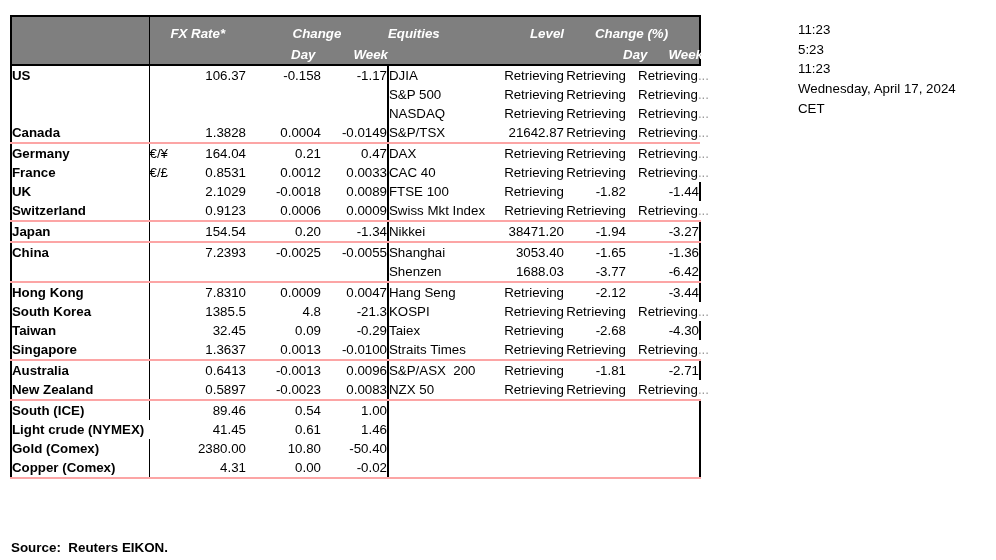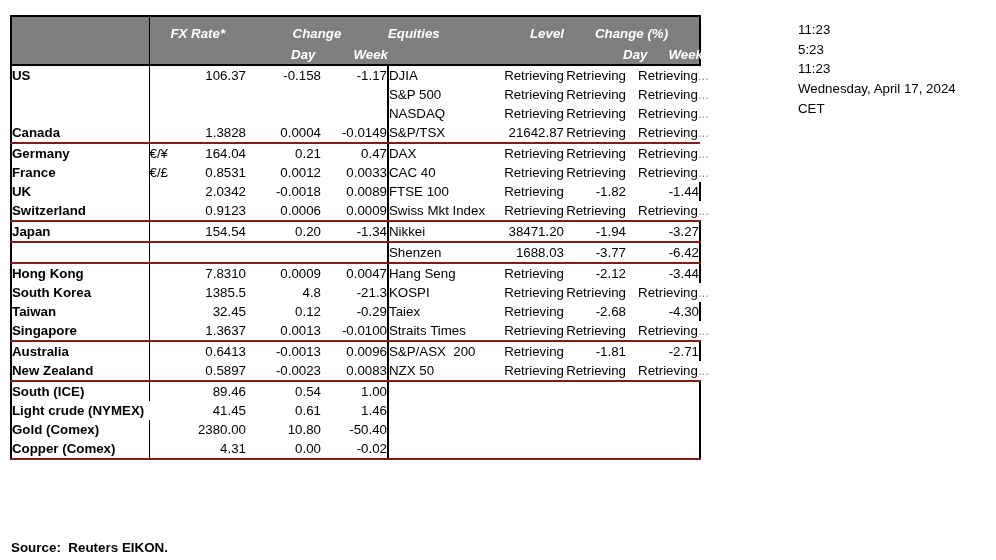--- a/index.html
+++ b/index.html
@@ -39,21 +39,21 @@
   .eqdw{text-align:right;padding-right:0;}
   .eqdw .dy{display:inline-block;}
   .eqdw .wk{display:inline-block;margin-left:21px;margin-right:-4px;}
 
   
   .clock{position:absolute;left:798px;top:20px;font-size:13.3px;line-height:19.7px;}
 
   
   .footer{position:absolute;left:11px;top:500px;font-size:13.4px;font-weight:bold;line-height:19.2px;white-space:pre;}
 </style>
-<style>tbody tr.sep td{border-bottom:2px solid #7f1d1d;}</style></head>
+<style>tbody tr.sep td{border-bottom:2px solid #fca5a5;}</style></head>
 <body>
 
 <div class="screen">
 
   <table class="tbl">
     <colgroup>
       <col style="width:138px">
         <col style="width:37px">
         <col style="width:60px">
         <col style="width:75px">
@@ -144,21 +144,21 @@
           <td class="num">0.0012</td>
           <td class="num mid">0.0033</td>
           <td class="eqname">CAC 40</td>
           <td class="right">Retrieving</td>
           <td class="right">Retrieving</td>
           <td class="right"><span class="spill">Retrieving<span class="dots">...</span></span></td>
         </tr>
         <tr>
           <td class="name vline">UK</td>
           <td class="pair"></td>
-          <td class="num">2.0342</td>
+          <td class="num">2.1029</td>
           <td class="num">-0.0018</td>
           <td class="num mid">0.0089</td>
           <td class="eqname">FTSE 100</td>
           <td class="right">Retrieving</td>
           <td class="right">-1.82</td>
           <td class="right rb2">-1.44</td>
         </tr>
         <tr class="sep">
           <td class="name vline">Switzerland</td>
           <td class="pair"></td>
@@ -174,20 +174,31 @@
           <td class="name vline">Japan</td>
           <td class="pair"></td>
           <td class="num">154.54</td>
           <td class="num">0.20</td>
           <td class="num mid">-1.34</td>
           <td class="eqname">Nikkei</td>
           <td class="right">38471.20</td>
           <td class="right">-1.94</td>
           <td class="right rb2">-3.27</td>
         </tr>
+        <tr>
+          <td class="name vline">China</td>
+          <td class="pair"></td>
+          <td class="num">7.2393</td>
+          <td class="num">-0.0025</td>
+          <td class="num mid">-0.0055</td>
+          <td class="eqname">Shanghai</td>
+          <td class="right">3053.40</td>
+          <td class="right">-1.65</td>
+          <td class="right rb2">-1.36</td>
+        </tr>
         <tr class="sep">
           <td class="name vline"></td>
           <td class="pair"></td>
           <td class="num"></td>
           <td class="num"></td>
           <td class="num mid"></td>
           <td class="eqname">Shenzen</td>
           <td class="right">1688.03</td>
           <td class="right">-3.77</td>
           <td class="right rb2">-6.42</td>
@@ -211,21 +222,21 @@
           <td class="num mid">-21.3</td>
           <td class="eqname">KOSPI</td>
           <td class="right">Retrieving</td>
           <td class="right">Retrieving</td>
           <td class="right"><span class="spill">Retrieving<span class="dots">...</span></span></td>
         </tr>
         <tr>
           <td class="name vline">Taiwan</td>
           <td class="pair"></td>
           <td class="num">32.45</td>
-          <td class="num">0.12</td>
+          <td class="num">0.09</td>
           <td class="num mid">-0.29</td>
           <td class="eqname">Taiex</td>
           <td class="right">Retrieving</td>
           <td class="right">-2.68</td>
           <td class="right rb2">-4.30</td>
         </tr>
         <tr class="sep">
           <td class="name vline">Singapore</td>
           <td class="pair"></td>
           <td class="num">1.3637</td>

